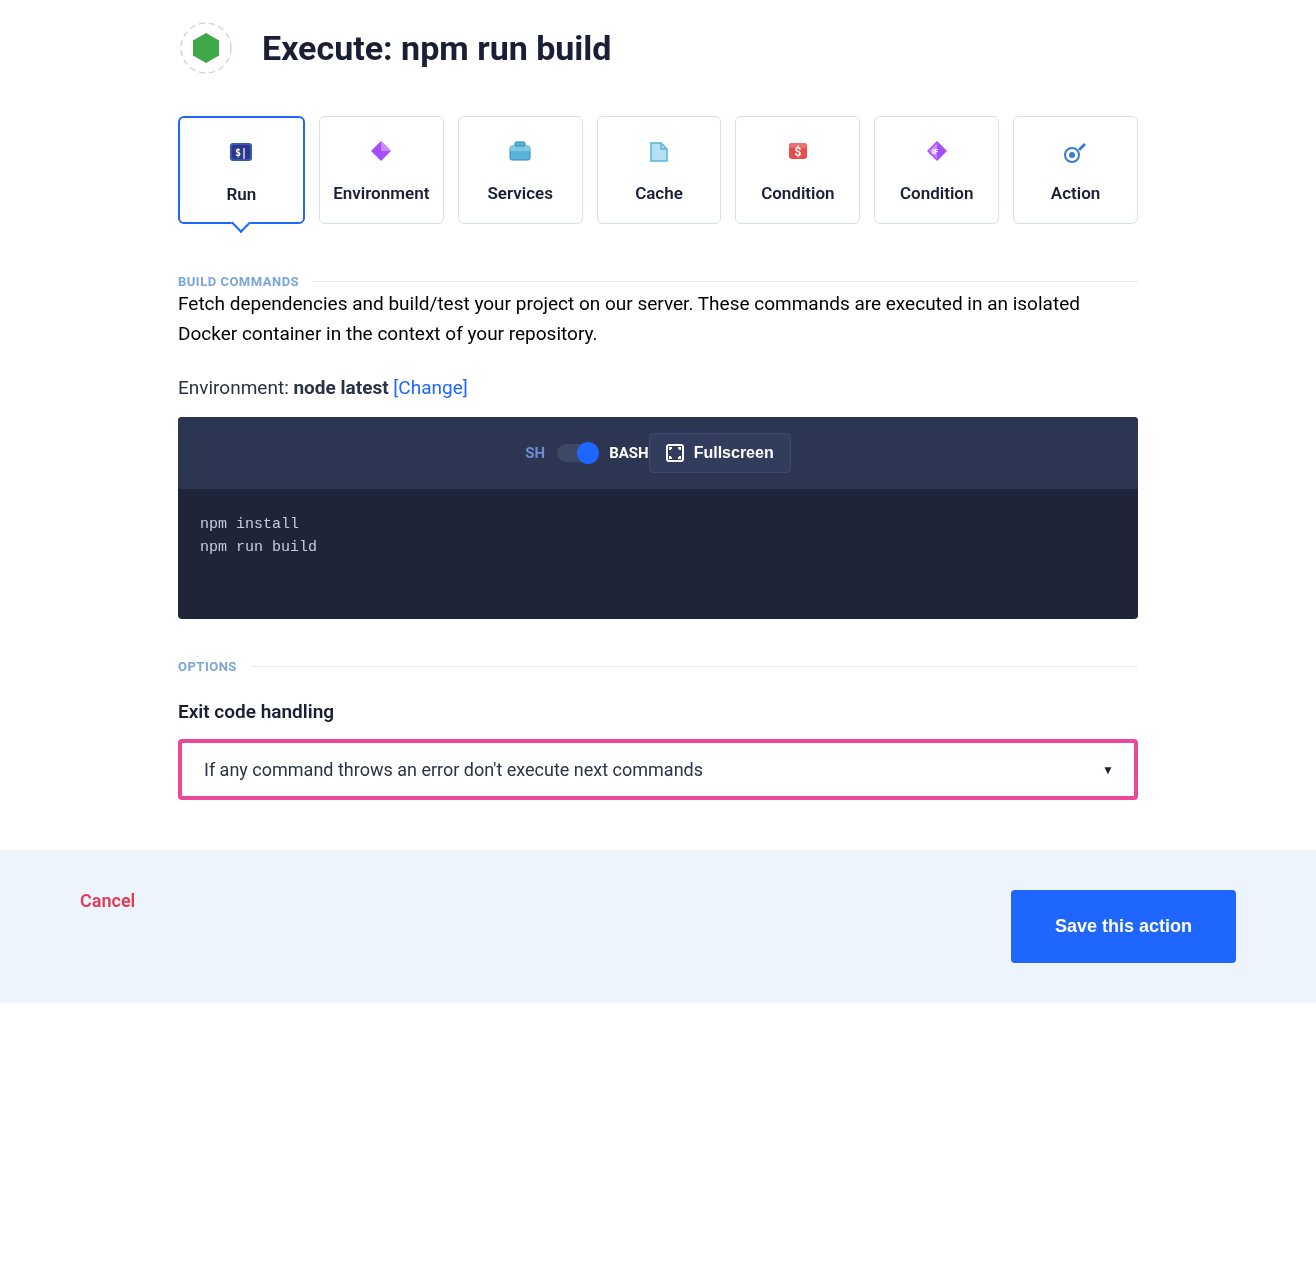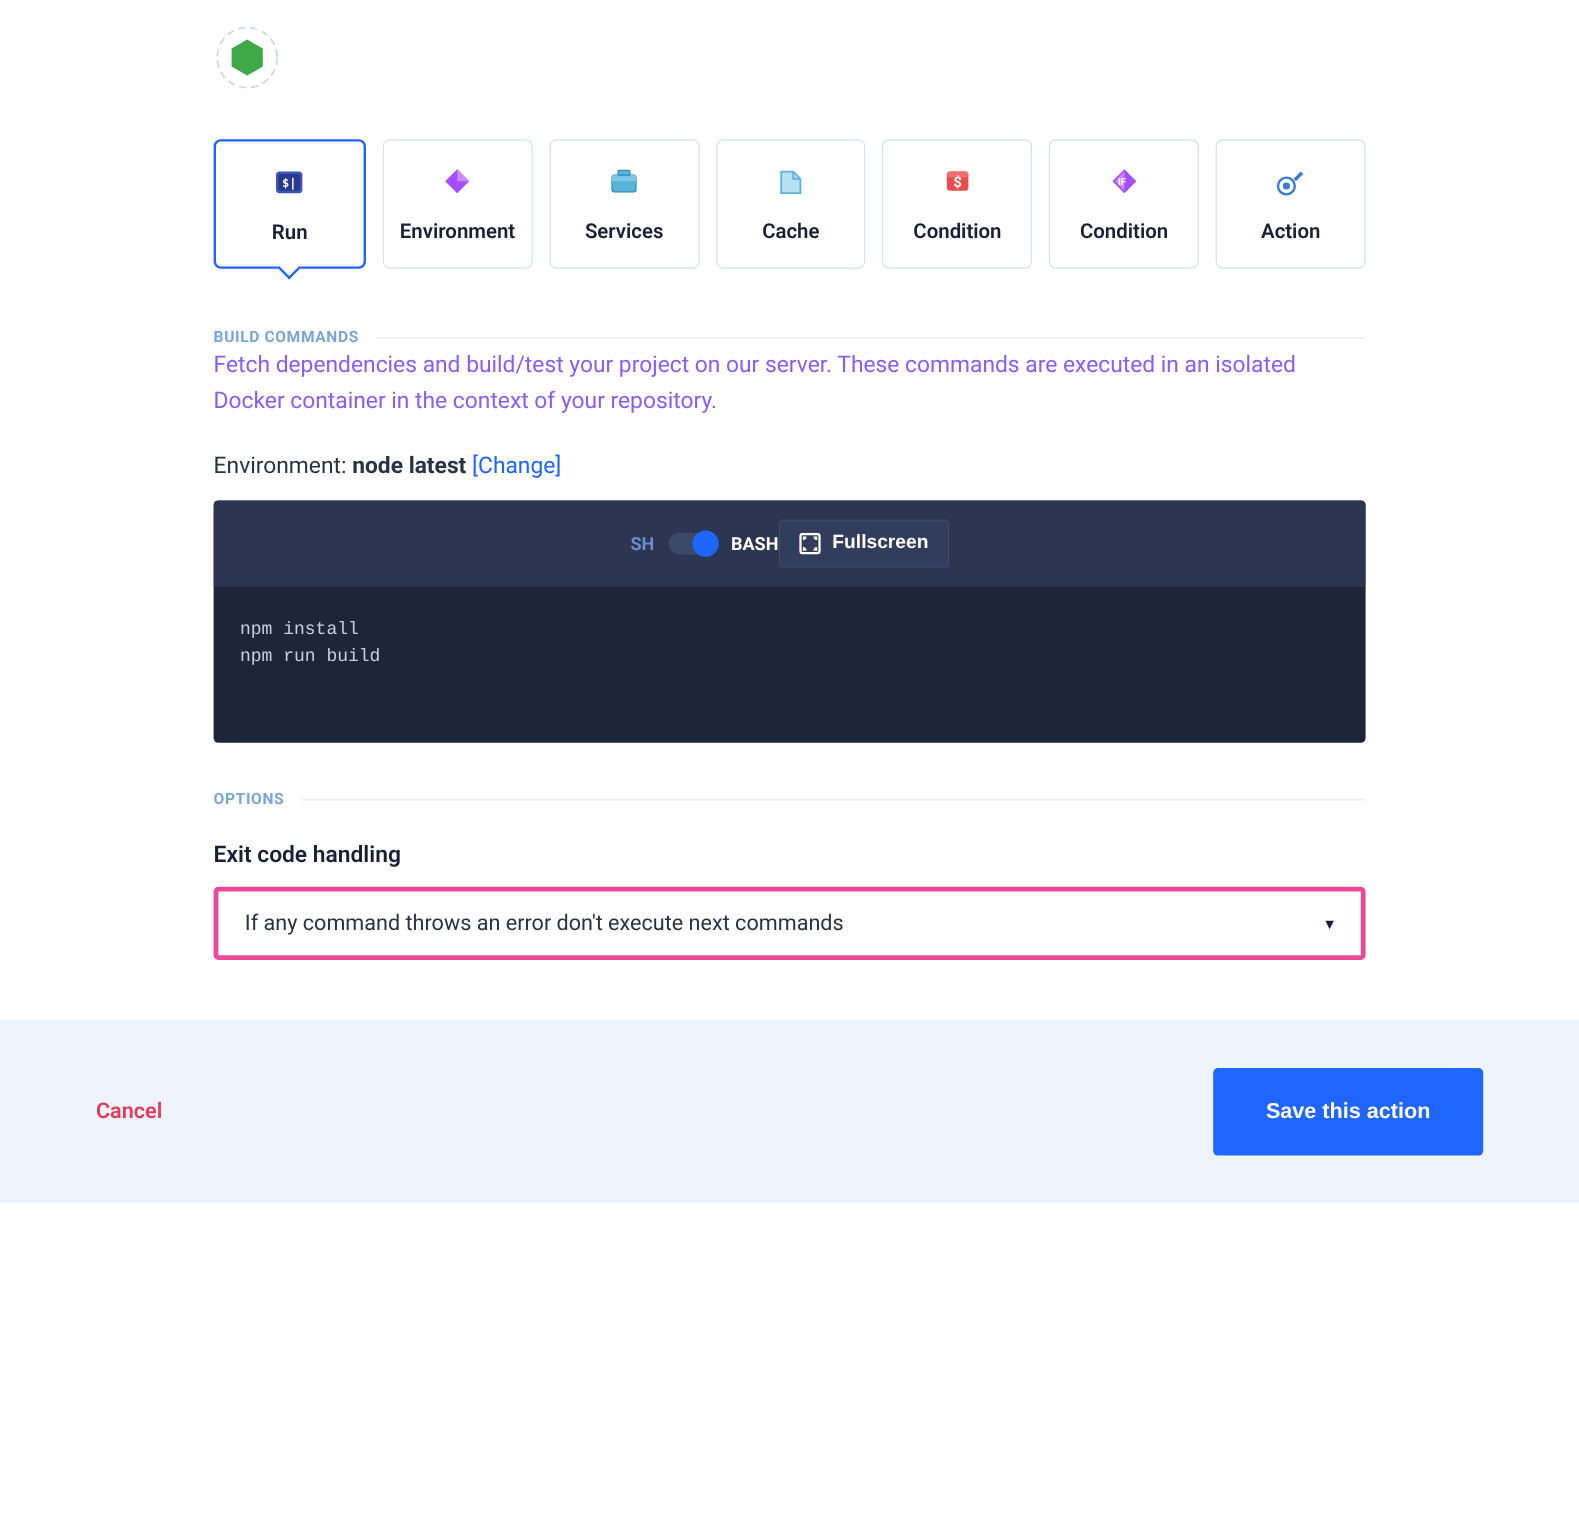--- a/index.html
+++ b/index.html
@@ -33,21 +33,21 @@
 .tab-icon { width: 28px; height: 28px; display: flex; align-items: center; justify-content: center; }
 .tab-label { font-size: 17px; font-weight: 600; color: #1a1f36; }
 
 .section-label {
   font-size: 13px; font-weight: 700; letter-spacing: 0.5px;
   color: #7aa6d6; text-transform: uppercase;
   display: flex; align-items: center; gap: 14px; 
 }
 .section-label::after { content: ''; flex: 1; height: 1px; background: #e6ebf2; }
 
-.desc { font-size: 19px; line-height: 1.6; color: #8b5cf6; margin-bottom: 26px; }
+.desc { font-size: 19px; line-height: 1.6; color: #000000; margin-bottom: 26px; }
 .env-line { font-size: 19px; color: #2a3246; margin-bottom: 18px; }
 .env-line b { font-weight: 700; }
 .change-link { color: #1e66ff; cursor: pointer; }
 
 .editor {
   background: #1e2538; border-radius: 4px; overflow: hidden; margin-bottom: 40px;
 }
 .editor-head {
   background: #2c3552; padding: 16px 18px;
   display: flex; align-items: center; justify-content: center;
@@ -80,40 +80,41 @@
   padding: 16px 40px 16px 22px; font-size: 18px; color: #2a3246;
   background: #fff; position: relative; cursor: pointer;
 }
 .select::after {
   content: '▼'; position: absolute; right: 20px; top: 50%; transform: translateY(-50%);
   font-size: 12px; color: #1a1f36;
 }
 
 .footer {
   margin-top: 50px; background: #edf4fc; padding: 40px 80px;
-  display: flex; align-items: center; justify-content: space-between;
+  display: flex; align-items: flex-start; justify-content: space-between;
 }
 .cancel-link { color: #e23b58; font-weight: 600; font-size: 18px; cursor: pointer; }
 .save-btn {
   background: #1e66ff; color: #fff; font-weight: 700; font-size: 18px;
   padding: 26px 44px; border: none; border-radius: 4px; cursor: pointer;
 }
 </style>
 </head>
 <body>
 
 <div class="container">
 
   <div class="header">
     <div class="header-icon">
       <svg width="56" height="56" viewBox="0 0 56 56">
         <circle cx="28" cy="28" r="25" fill="none" stroke="#cfd7e6" stroke-width="1.5" stroke-dasharray="6 4"></circle>
         <polygon points="28,13 41,20.5 41,35.5 28,43 15,35.5 15,20.5" fill="#3fa847"></polygon>
       </svg>
     </div>
+    <h1 class="header-title">Execute: npm run build</h1>
   </div>
 
   <div class="tabs">
     <div class="tab active">
       <div class="tab-icon">
         <svg width="28" height="28" viewBox="0 0 28 28">
             <rect x="3" y="5" width="22" height="18" rx="3" fill="#3d55b8"></rect>
             <rect x="5" y="7" width="18" height="14" rx="2" fill="#2a3a8a"></rect>
             <text x="14" y="18" text-anchor="middle" fill="#fff" font-size="10" font-family="monospace" font-weight="bold">$|</text>
           </svg>

